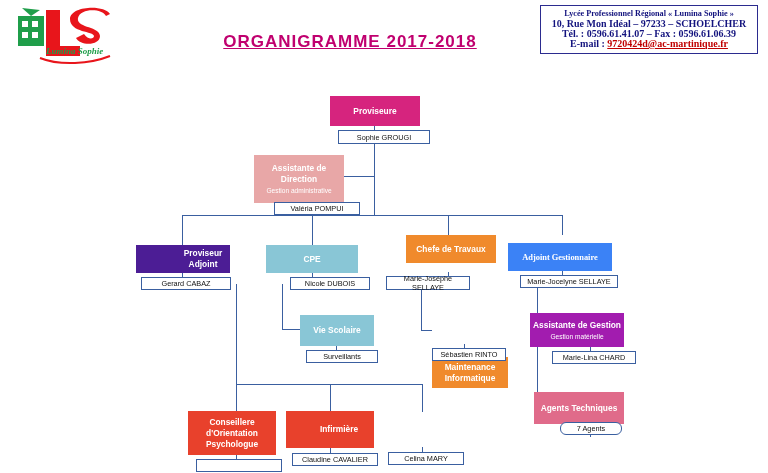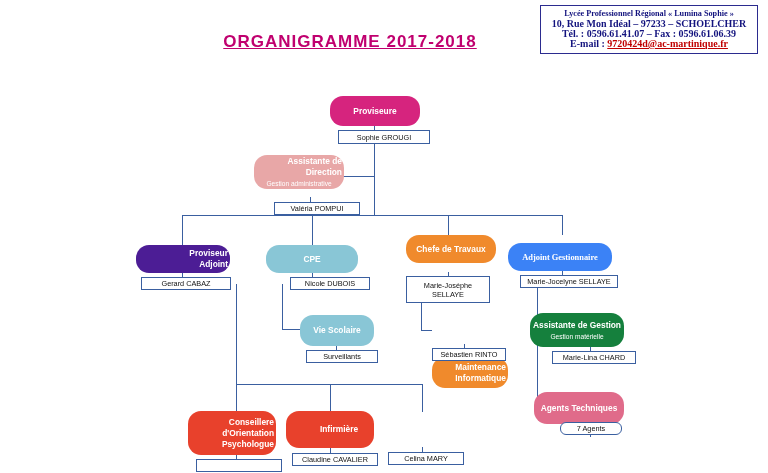--- a/index.html
+++ b/index.html
@@ -69,27 +69,26 @@
   }
 
   
   .box {
     position: absolute;
     box-sizing: border-box;
     display: flex;
     flex-direction: column;
     align-items: center;
     justify-content: center;
-    text-align: right;
+    text-align: center;
     color: #ffffff;
     font-size: 8.4px;
     font-weight: bold;
     line-height: 11px;
     padding: 2px;
-    border-radius: 13px;
   }
   .box .sub {
     font-weight: normal;
     font-size: 6.6px;
     line-height: 9px;
     margin-top: 1px;
   }
   .name {
     position: absolute;
     box-sizing: border-box;
@@ -113,20 +112,39 @@
     z-index: 0;
   }
   .ln.h { height: 1px; }
   .ln.v { width: 1px; }
 </style>
 </head>
 <body>
 
 <div id="root">
 
+  <div class="logo">
+    <svg width="105" height="62" viewBox="0 0 105 62" xmlns="http://www.w3.org/2000/svg">
+
+      <rect x="8" y="10" width="26" height="30" fill="#1f9e4a"></rect>
+      <rect x="12" y="15" width="6" height="6" fill="#ffffff"></rect>
+      <rect x="22" y="15" width="6" height="6" fill="#ffffff"></rect>
+      <rect x="12" y="26" width="6" height="6" fill="#ffffff"></rect>
+      <rect x="22" y="26" width="6" height="6" fill="#ffffff"></rect>
+      <path d="M21 10 L12 2 L30 4 Z" fill="#1f9e4a"></path>
+
+      <path d="M36 4 L50 4 L50 40 L70 40 L70 50 L36 50 Z" fill="#e8151b"></path>
+
+      <path d="M96 10 C92 2 70 2 68 12 C66 22 90 20 90 30 C90 40 70 40 66 32 L74 28 C78 34 84 33 84 30 C84 25 60 27 60 13 C60 0 94 -2 100 8 Z" fill="#e8151b"></path>
+
+      <text x="36" y="48" font-family="Liberation Serif, serif" font-size="9" font-style="italic" font-weight="bold" fill="#1f9e4a">Lumina Sophie</text>
+
+      <path d="M30 52 C50 60 80 58 100 50" stroke="#e8151b" stroke-width="2" fill="none"></path>
+    </svg>
+  </div>
 
   <div class="title">ORGANIGRAMME  2017-2018</div>
 
   <div class="addr-box">
     <div class="addr-line first">Lycée Professionnel Régional « Lumina Sophie »</div>
     <div class="addr-line">10, Rue Mon Idéal – 97233 – SCHOELCHER</div>
     <div class="addr-line">Tél. : 0596.61.41.07 – Fax : 0596.61.06.39</div>
     <div class="addr-line"><span>E-mail : </span><a class="addr-mail-link" href="#">9720424d@ac-martinique.fr</a></div>
   </div>
 
@@ -172,21 +190,21 @@
   <div class="ln v" style="left:236px; top:453px; height:6px;"></div>
   <div class="ln v" style="left:310px; top:197px; height:6px;"></div>
 
   <div class="box" style="left:330px; top:96px; width:90px; height:30px; background:#d6247e;">
     <div>Proviseure</div>
   </div>
   <div class="name" style="left:338px; top:130px; width:92px; height:14px;">
     <span>Sophie GROUGI</span>
   </div>
 
-  <div class="box" style="left:254px; top:155px; width:90px; height:34px; background:#e8a7a7;">
+  <div class="box" style="left:254px; top:155px; width:90px; height:48px; background:#e8a7a7;">
     <div>Assistante de Direction</div>
     <div class="sub">Gestion administrative</div>
   </div>
   <div class="name" style="left:274px; top:202px; width:86px; height:13px;">
     <span>Valéria POMPUI</span>
   </div>
 
   <div class="box" style="left:136px; top:245px; width:94px; height:28px; background:#4c1d95;padding-left:42px;">
     <div>Proviseur Adjoint</div>
   </div>
@@ -197,21 +215,21 @@
   <div class="box" style="left:266px; top:245px; width:92px; height:28px; background:#89c6d6;">
     <div>CPE</div>
   </div>
   <div class="name" style="left:290px; top:277px; width:80px; height:13px;">
     <span>Nicole DUBOIS</span>
   </div>
 
   <div class="box" style="left:406px; top:235px; width:90px; height:28px; background:#f08a2c;">
     <div>Chefe de Travaux</div>
   </div>
-  <div class="name" style="left:406px; top:276px; width:84px; height:27px;">
+  <div class="name" style="left:386px; top:276px; width:84px; height:14px;">
     <span>Marie-Joséphe SELLAYE</span>
   </div>
 
   <div class="box" style="left:508px; top:243px; width:104px; height:28px; background:#3b82f6;font-family:Liberation Serif, serif;">
     <div>Adjoint Gestionnaire</div>
   </div>
   <div class="name" style="left:520px; top:275px; width:98px; height:13px;">
     <span>Marie-Jocelyne SELLAYE</span>
   </div>
 
@@ -222,21 +240,21 @@
     <span>Surveillants</span>
   </div>
 
   <div class="box" style="left:432px; top:313px; width:76px; height:31px; background:#f08a2c;margin-top:44px;">
     <div>Maintenance Informatique</div>
   </div>
   <div class="name" style="left:432px; top:348px; width:74px; height:13px;">
     <span>Sébastien RINTO</span>
   </div>
 
-  <div class="box" style="left:530px; top:313px; width:94px; height:34px; background:#15803d;">
+  <div class="box" style="left:530px; top:313px; width:94px; height:34px; background:#a21caf;">
     <div>Assistante de Gestion</div>
     <div class="sub">Gestion matérielle</div>
   </div>
   <div class="name" style="left:552px; top:351px; width:84px; height:13px;">
     <span>Marie-Lina CHARD</span>
   </div>
 
   <div class="box" style="left:534px; top:392px; width:90px; height:32px; background:#e06b8a;">
     <div>Agents Techniques</div>
   </div>

